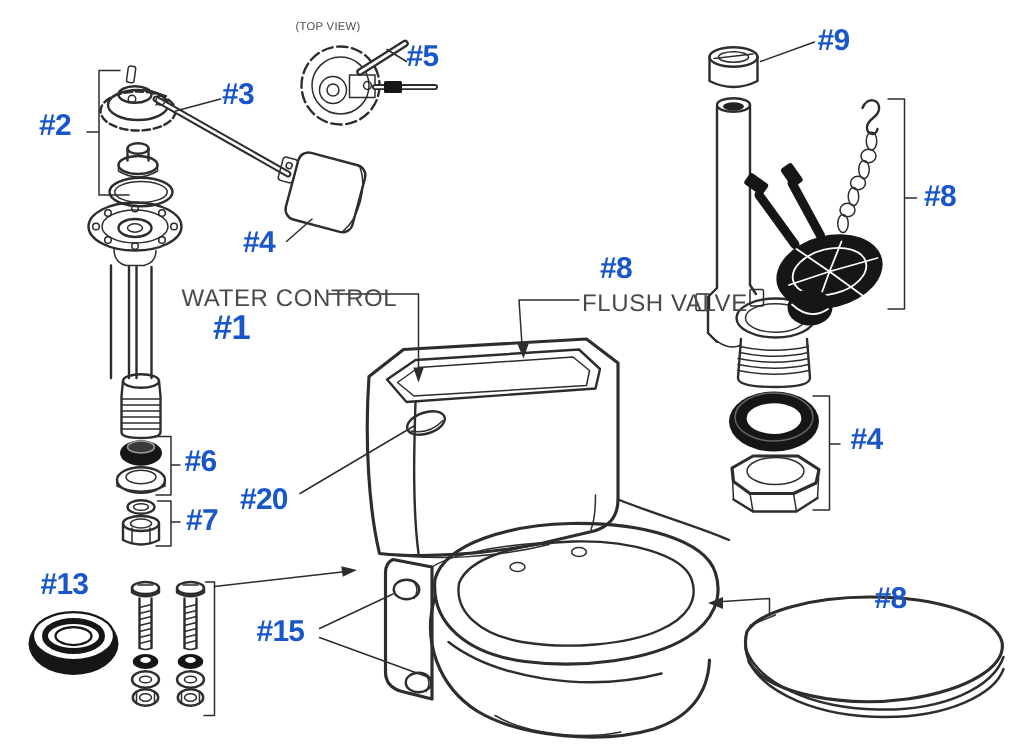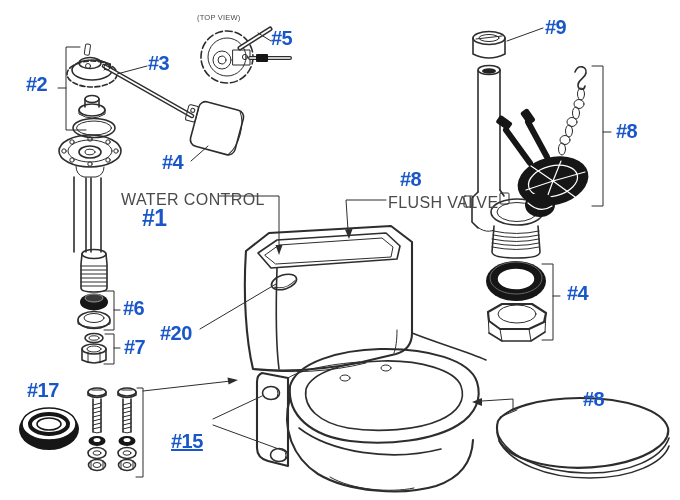--- a/index.html
+++ b/index.html
@@ -269,17 +269,17 @@
 <span class="plabel" style="left:148px;top:53px;">#3</span>
 <span class="plabel" style="left:162px;top:152px;">#4</span>
 <span class="plabel" style="left:271px;top:28px;">#5</span>
 <span class="plabel" style="left:123px;top:298px;">#6</span>
 <span class="plabel" style="left:124px;top:337px;">#7</span>
 <span class="plabel" style="left:400px;top:169px;">#8</span>
 <span class="plabel" style="left:545px;top:17px;">#9</span>
 <span class="plabel" style="left:616px;top:121px;">#8</span>
 <span class="plabel" style="left:567px;top:283px;">#4</span>
 <span class="plabel" style="left:160px;top:323px;">#20</span>
-<span class="plabel" style="left:27px;top:380px;">#17</span>
+<span class="plabel" style="left:27px;top:380px;">#13</span>
 <span class="plabel" style="left:583px;top:389px;">#8</span>
-<span class="plabel" style="left:171px;top:431px;text-decoration:underline;">#15</span>
+<span class="plabel" style="left:171px;top:411px;">#15</span>
 
 </div>
 
 </body></html>

